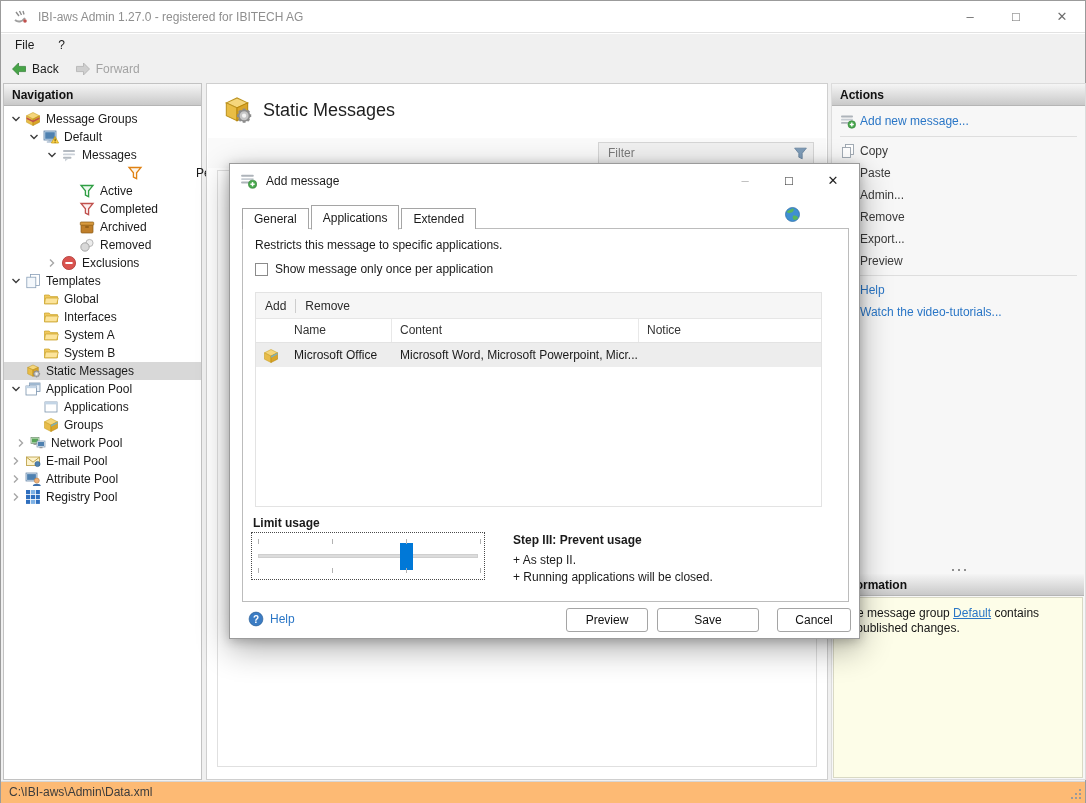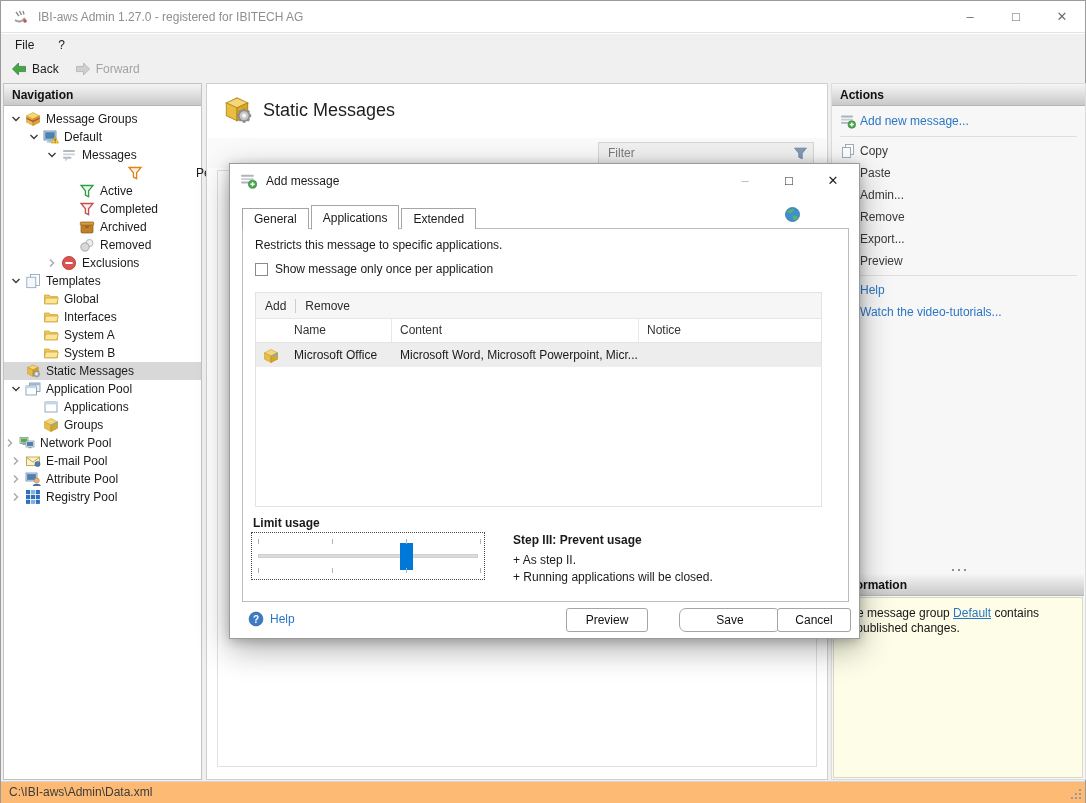--- a/index.html
+++ b/index.html
@@ -99,21 +99,21 @@
   .tickt { position:absolute; top:6px; width:1px; height:5px; background:#b2b2b2; }
   .tickb { position:absolute; bottom:6px; width:1px; height:5px; background:#b2b2b2; }
   .slider-thumb { position:absolute; top:10px; width:13px; height:27px; background:#0078d7; }
   .step-title { position:absolute; left:270px; top:304px; font-weight:bold; }
   .step-line1 { position:absolute; left:270px; top:324px; }
   .step-line2 { position:absolute; left:270px; top:341px; }
   .dlg-help { position:absolute; left:18px; top:447px; display:flex; align-items:center; gap:6px; color:#2a76c6; }
   .dlg-help .hic { width:16px; height:16px; }
   .dlg-btn { position:absolute; top:444px; height:24px; background:#fff; border:1px solid #a5a5a5; border-radius:3px; text-align:center; line-height:22px; color:#111; }
   .btn-preview { left:336px; width:82px; }
-  .btn-save { left:449px; width:102px;border-radius:7px; }
+  .btn-save { left:427px; width:102px; }
   .btn-cancel { left:547px; width:74px; }
 </style>
 </head>
 <body>
 
 <div class="window">
 
   <div class="titlebar">
     <span class="appicon"><svg viewBox="0 0 18 18">
           <path d="M4 12 C7 14.5 11 14 14 10" stroke="#a0a0a0" stroke-width="2" fill="none"></path>
@@ -322,21 +322,21 @@
           <div class="tree-row" style="padding-left: 24px;">
             <span class="chev"></span>
             <span class="ticon"><svg viewBox="0 0 16 16">
                 <polygon points="8,1.5 14.5,4.8 8,8.1 1.5,4.8" fill="#f5d67b" stroke="#c9a227" stroke-width=".6"></polygon>
                 <polygon points="1.5,4.8 8,8.1 8,14.5 1.5,11.2" fill="#e8bc4a" stroke="#c9a227" stroke-width=".6"></polygon>
                 <polygon points="14.5,4.8 8,8.1 8,14.5 14.5,11.2" fill="#d9a52a" stroke="#b8860b" stroke-width=".6"></polygon>
                 <polygon points="8,8.1 14.5,4.8 14.5,6.4 8,9.7" fill="#6fb3d2" opacity=".85"></polygon>
               </svg></span>
             <span class="tlabel">Groups</span>
           </div>
-          <div class="tree-row" style="padding-left: 0;">
+          <div class="tree-row" style="padding-left: 11px;">
             <span class="chev"><svg viewBox="0 0 12 12">
                 <path d="M4 2.5 L7.5 6 L4 9.5" fill="none" stroke="#a6a6a6" stroke-width="1.4"></path>
               </svg></span>
             <span class="ticon"><svg viewBox="0 0 16 16">
                 <rect x="1" y="2.5" width="8" height="6" fill="#dff0d8" stroke="#6b8f6b" stroke-width=".7"></rect>
                 <rect x="2" y="3.5" width="6" height="4" fill="#58a458"></rect>
                 <rect x="7" y="6" width="8" height="6" fill="#e8f0f8" stroke="#7a93ad" stroke-width=".7"></rect>
                 <rect x="8" y="7" width="6" height="4" fill="#4f81b0"></rect>
                 <rect x="3.5" y="8.8" width="3" height="1" fill="#888"></rect>
                 <rect x="9.5" y="12.2" width="3" height="1" fill="#888"></rect>

